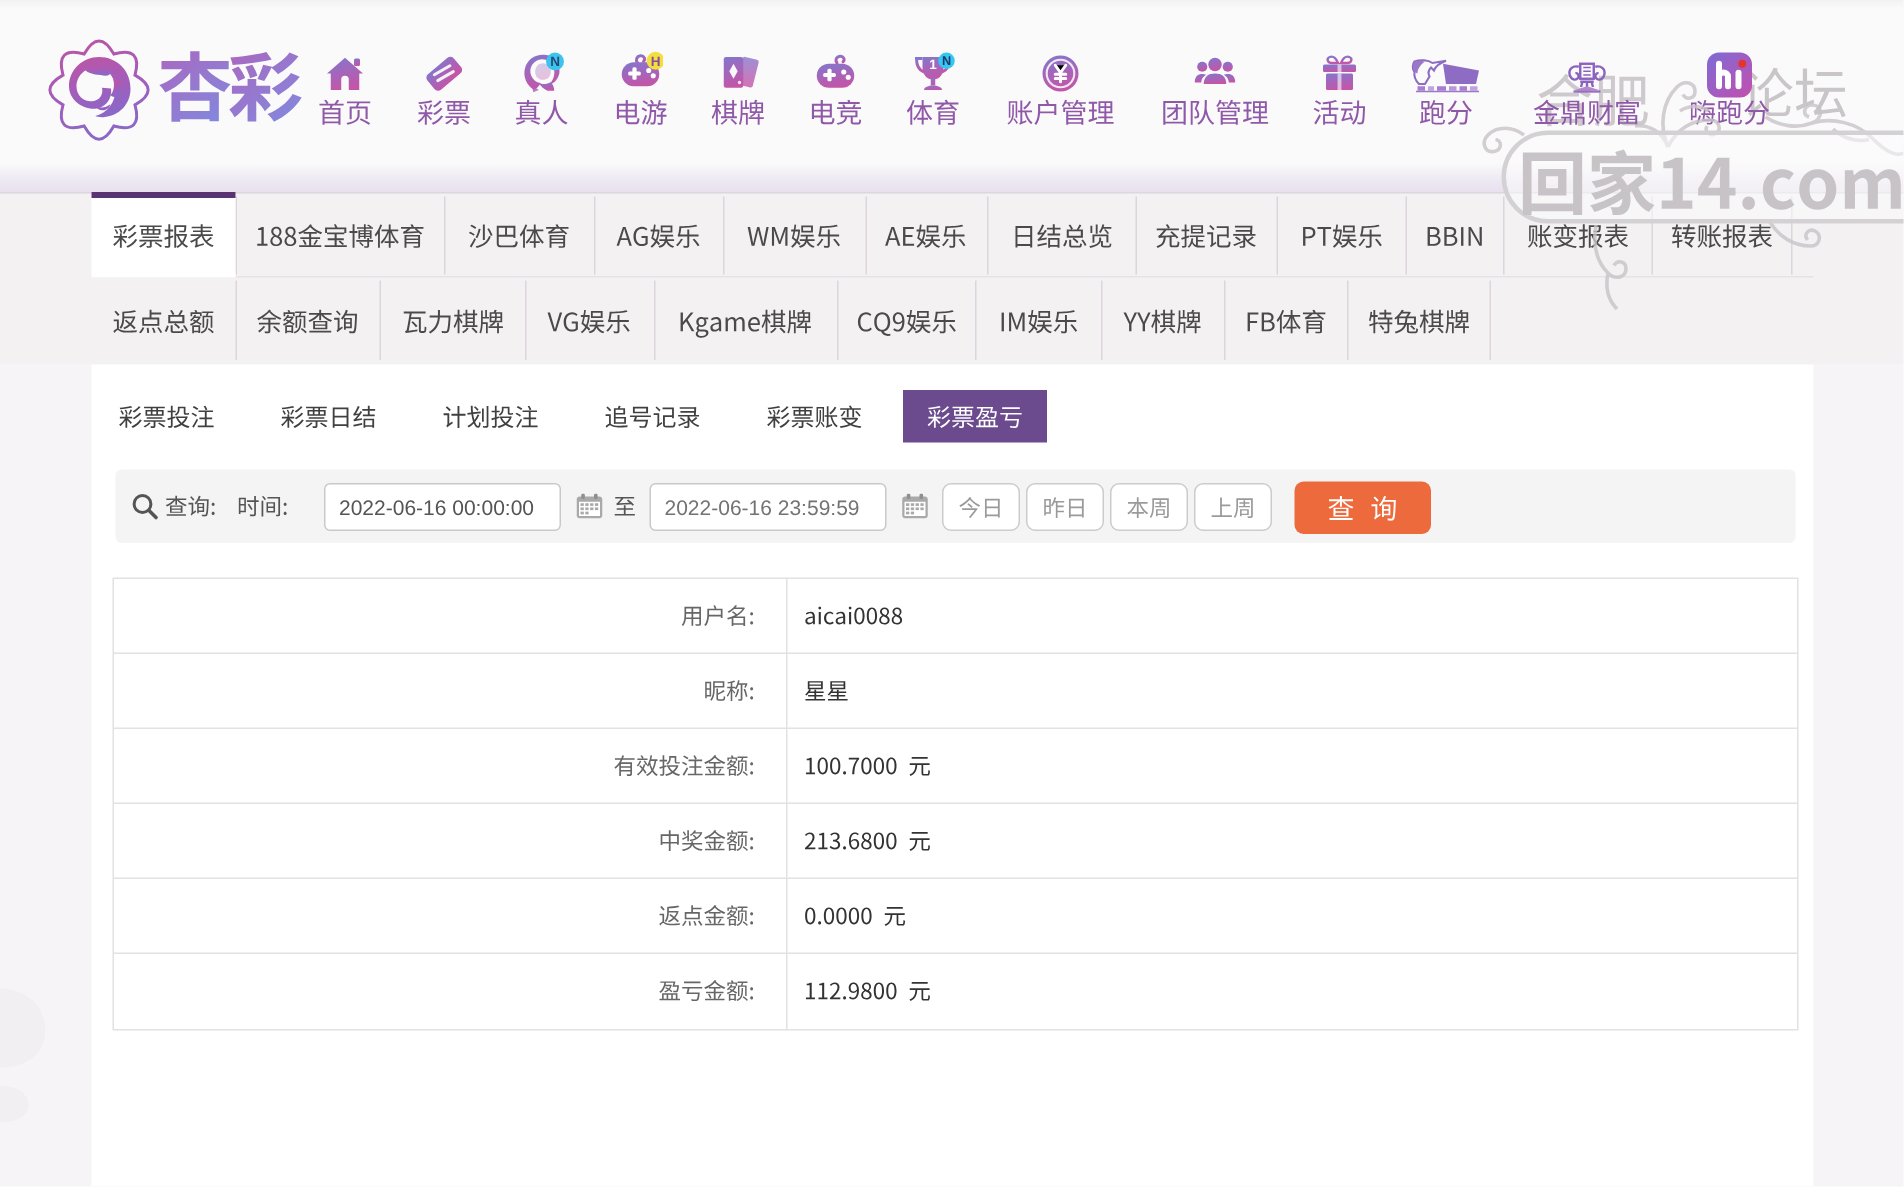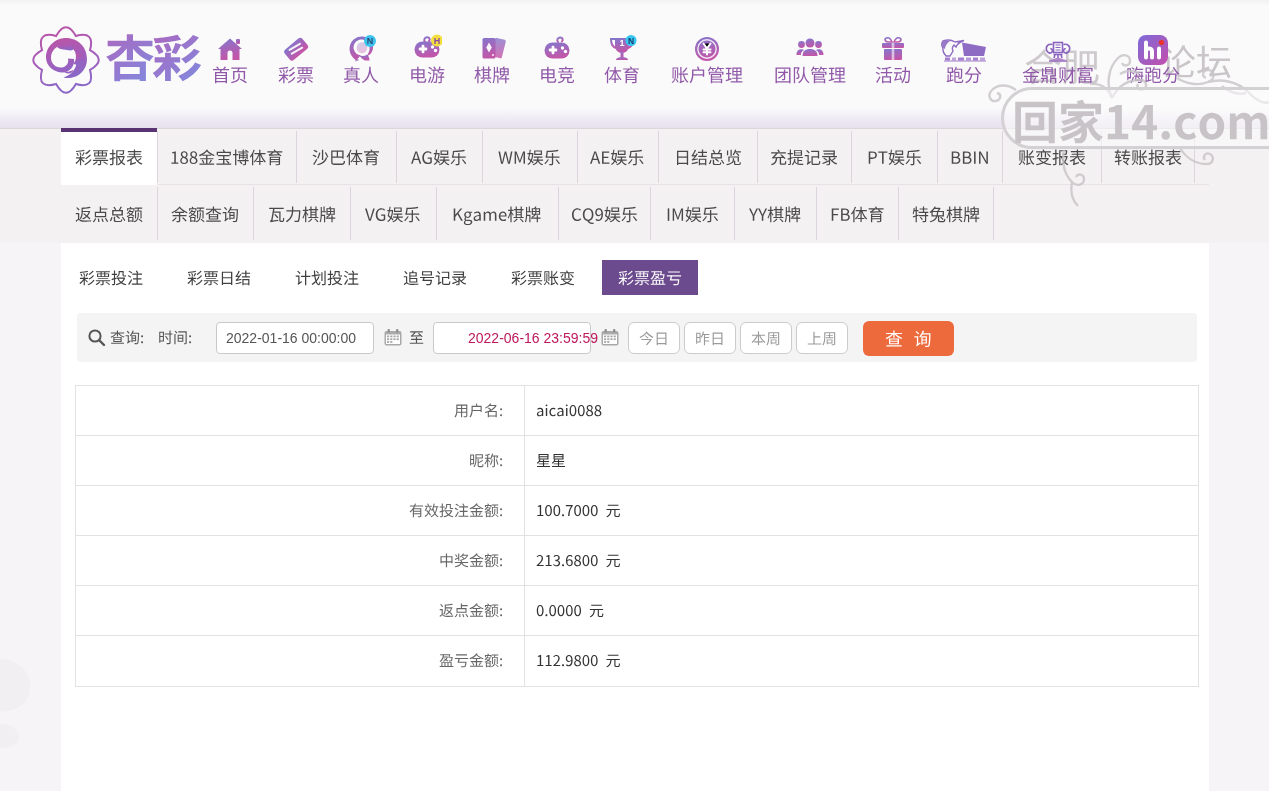--- a/index.html
+++ b/index.html
@@ -664,21 +664,21 @@
     </g>
   </svg>
 <svg class="t" style="position:absolute;left:158.0px;top:330.0px;width:34.2px;height:15px;" viewBox="0 -874 2278 1000">
     <g fill="#555555">
       <use href="#r65f6" x="0"></use>
       <use href="#r95f4" x="1000"></use>
       <use href="#r3a" x="2000"></use>
     </g>
   </svg>
 <div class="abs" style="left:216px;top:322px;width:158px;height:32px;background:#fff;border:1px solid #c9c9c9;border-radius:4px;box-sizing:border-box"></div>
-<div class="abs" style="left:226px;top:322px;height:32px;line-height:32px;font-size:14px;color:#555">2022-01-16 00:00:00</div>
+<div class="abs" style="left:226px;top:322px;height:32px;line-height:32px;font-size:14px;color:#555">2022-06-16 00:00:00</div>
 <svg class="abs" style="left:384px;top:329px" width="18" height="17" viewBox="0 0 18 17">
 <rect x="0.5" y="2" width="17" height="14.5" rx="2" fill="#a9a9a9"></rect>
     <rect x="2" y="5.5" width="14" height="9.5" fill="#fff"></rect>
 <g fill="#a9a9a9">
       <rect x="3" y="6.5" width="2.2" height="1.8"></rect>
       <rect x="6.2" y="6.5" width="2.2" height="1.8"></rect>
       <rect x="9.4" y="6.5" width="2.2" height="1.8"></rect>
       <rect x="12.6" y="6.5" width="2.2" height="1.8"></rect>
 <rect x="3" y="9.3" width="2.2" height="1.8"></rect>
       <rect x="6.2" y="9.3" width="2.2" height="1.8"></rect>
@@ -689,21 +689,21 @@
     </g>
 <rect x="3.5" y="0" width="2.4" height="3.6" rx="1" fill="#8f8f8f"></rect>
     <rect x="12" y="0" width="2.4" height="3.6" rx="1" fill="#8f8f8f"></rect>
   </svg>
 <svg class="t" style="position:absolute;left:409.0px;top:330.0px;width:15.0px;height:15px;" viewBox="0 -874 1000 1000">
     <g fill="#555555">
       <use href="#r81f3" x="0"></use>
     </g>
   </svg>
 <div class="abs" style="left:433px;top:322px;width:158px;height:32px;background:#fff;border:1px solid #c9c9c9;border-radius:4px;box-sizing:border-box"></div>
-<div class="abs" style="left:468px;top:322px;height:32px;line-height:32px;font-size:14px;color:#be185d">2022-06-16 23:59:59</div>
+<div class="abs" style="left:443px;top:322px;height:32px;line-height:32px;font-size:14px;color:#737373">2022-06-16 23:59:59</div>
 <svg class="abs" style="left:601px;top:329px" width="18" height="17" viewBox="0 0 18 17">
 <rect x="0.5" y="2" width="17" height="14.5" rx="2" fill="#a9a9a9"></rect>
     <rect x="2" y="5.5" width="14" height="9.5" fill="#fff"></rect>
 <g fill="#a9a9a9">
       <rect x="3" y="6.5" width="2.2" height="1.8"></rect>
       <rect x="6.2" y="6.5" width="2.2" height="1.8"></rect>
       <rect x="9.4" y="6.5" width="2.2" height="1.8"></rect>
       <rect x="12.6" y="6.5" width="2.2" height="1.8"></rect>
 <rect x="3" y="9.3" width="2.2" height="1.8"></rect>
       <rect x="6.2" y="9.3" width="2.2" height="1.8"></rect>

